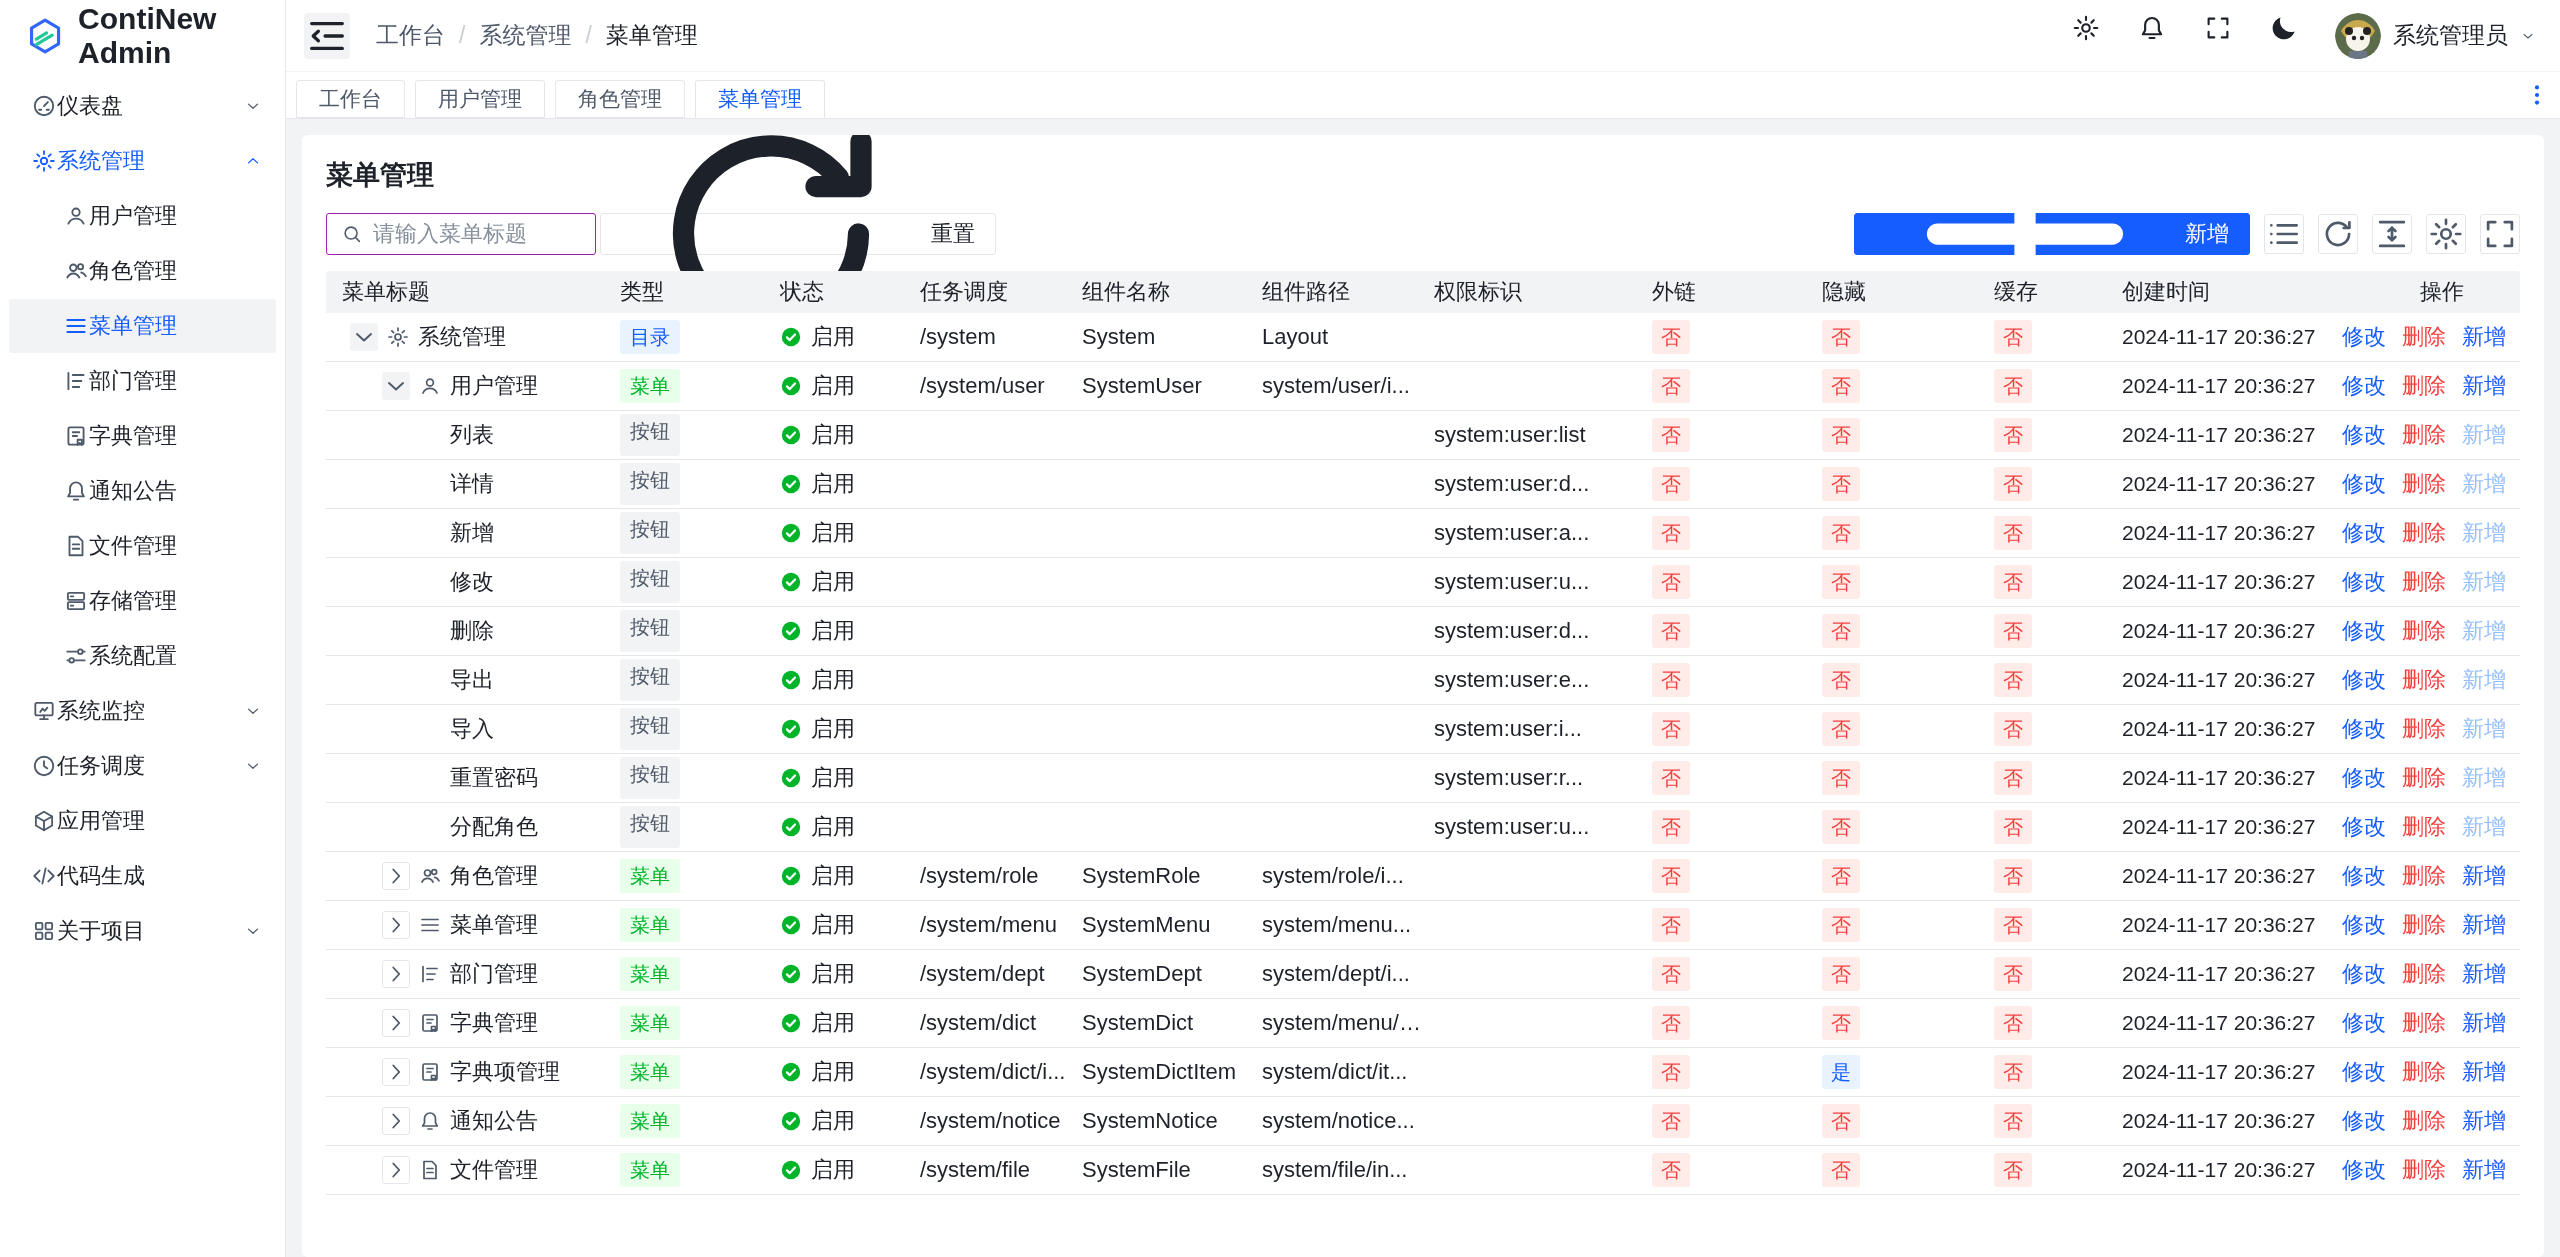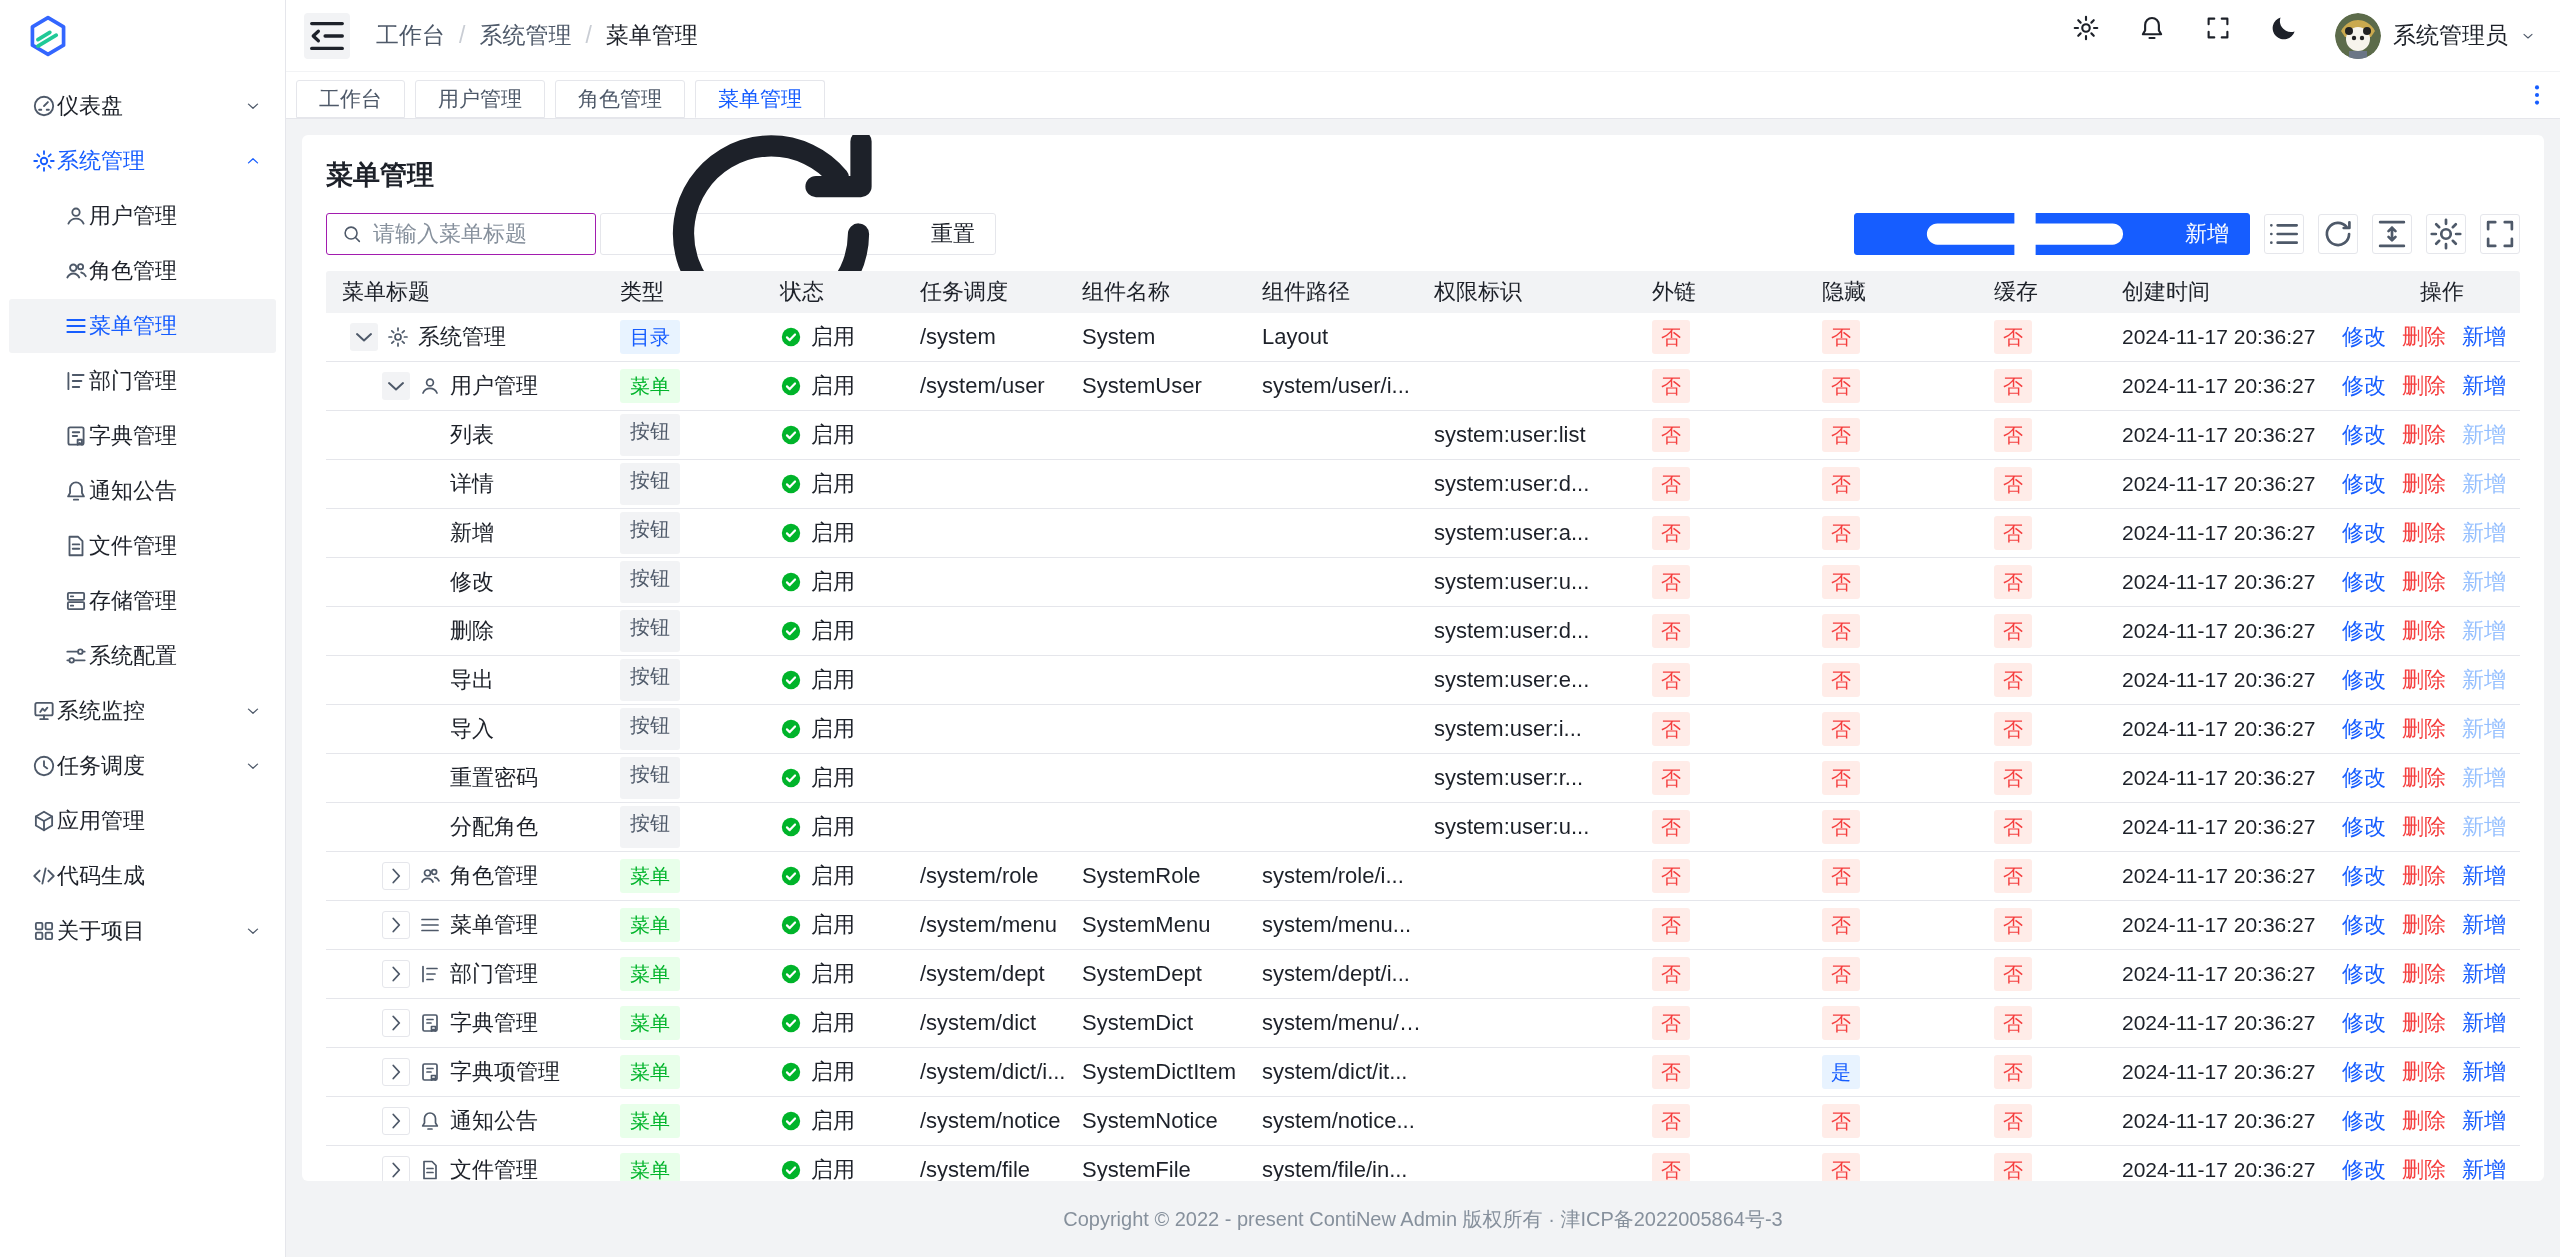--- a/index.html
+++ b/index.html
@@ -124,20 +124,21 @@
 
 <div class="app">
 
   <aside class="sidebar">
     <div class="logo-row">
       <svg viewBox="0 0 48 48">
         <path d="M24 4l17 10v20L24 44 7 34V14z" fill="none" stroke="#3366ff" stroke-width="4" stroke-linejoin="round"></path>
         <path d="M13 28l13-8" stroke="#20c997" stroke-width="4" stroke-linecap="round"></path>
         <path d="M13 35l20-12" stroke="#20c997" stroke-width="4" stroke-linecap="round"></path>
       </svg>
+      <span class="logo-title">ContiNew Admin</span>
     </div>
     <nav class="nav">
         <div class="side-item">
     <span class="si-icon">
             <svg viewBox="0 0 24 24" fill="none" stroke="currentColor" stroke-width="1.7" stroke-linecap="round" stroke-linejoin="round" style="width:100%;height:100%">
               <circle cx="12" cy="12" r="8.5"></circle>
               <path d="M12 12l3.6-3.6"></path>
               <path d="M7.5 15.5h2"></path>
               <path d="M14.5 15.5h2"></path>
             </svg>
@@ -1149,18 +1150,15 @@
     <div class="td c-ops">
       <a class="op edit">修改</a>
       <a class="op del">删除</a>
       <a class="op add">新增</a>
     </div>
   </div>
             </div>
         </div>
       </section>
 
-      <footer class="footer">
-        <span>Copyright © 2022 - present ContiNew Admin 版权所有 · 津ICP备2022005864号-3</span>
-      </footer>
     </div>
   </div>
 </div>
 
 </body></html>

